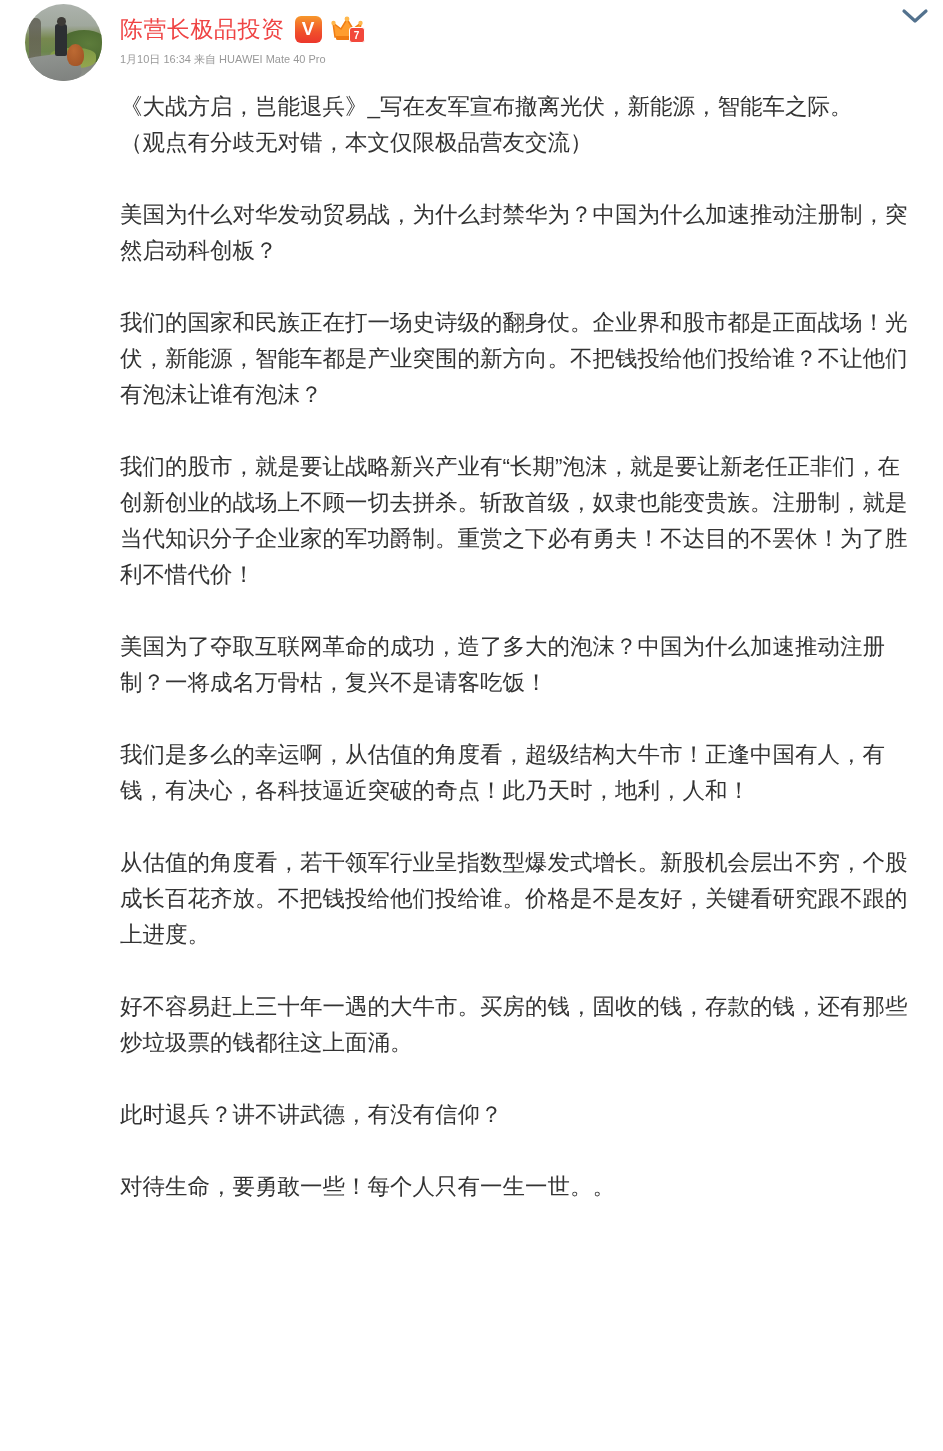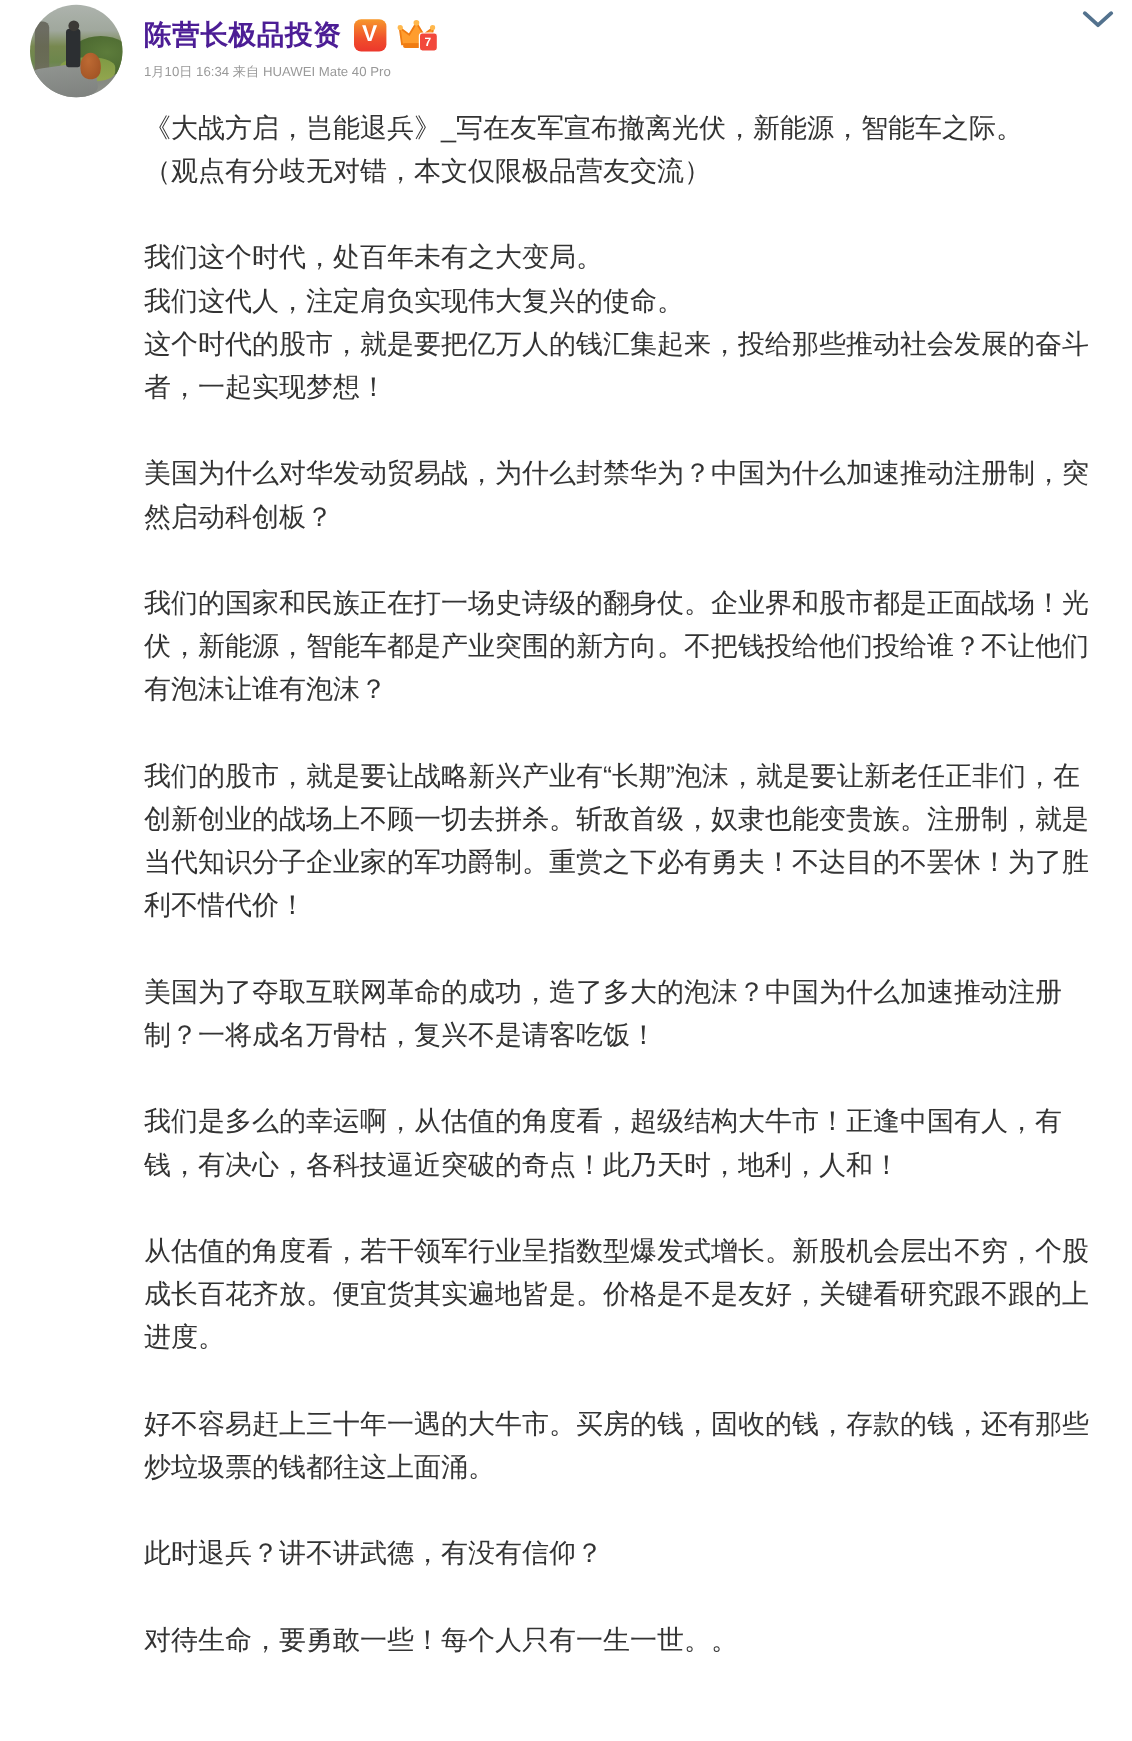--- a/index.html
+++ b/index.html
@@ -29,21 +29,21 @@
     background: linear-gradient(180deg, #8f938f, #7e817e); transform: rotate(-8deg); border-radius: 30%; }
   .av-person { position: absolute; left: 30px; top: 20px; width: 12px; height: 32px;
     background: #2c2f32; border-radius: 3px 3px 2px 2px; }
   .av-head { position: absolute; left: 32px; top: 13px; width: 9px; height: 9px;
     background: #3c3a36; border-radius: 50%; }
   .av-dog { position: absolute; left: 42px; top: 40px; width: 17px; height: 22px;
     background: radial-gradient(ellipse at 40% 30%, #bd6a33, #9c4f22); border-radius: 55% 55% 45% 45%; }
 
   .header-main { position: absolute; left: 120px; top: 13px; }
   .name-row { display: flex; align-items: center; height: 32px; }
-  .username { font-size: 23px; font-weight: bold; color: #4c1d95; letter-spacing: .5px; cursor: pointer; }
+  .username { font-size: 23px; font-weight: normal; color: #ef4444; letter-spacing: .5px; cursor: pointer; }
   .v-badge {
     margin-left: 10px;
     width: 27px; height: 27px; border-radius: 6px;
     background: linear-gradient(180deg, #f7982b 0%, #f04f2b 60%, #ec372c 100%);
     color: #ffffff; font-weight: 800; font-size: 19px;
     display: inline-flex; align-items: center; justify-content: center;
   }
   .crown-wrap { position: relative; margin-left: 9px; width: 32px; height: 28px; display: inline-block; }
   .crown-wrap svg { display: block; }
   .crown-level {
@@ -107,29 +107,26 @@
   <div class="chevron-down">
     <svg width="28" height="18" viewBox="0 0 28 18">
       <polyline points="3,3 14,13 25,3" fill="none" stroke="#53728e" stroke-width="3.2" stroke-linecap="round" stroke-linejoin="round"></polyline>
     </svg>
   </div>
 
   <div class="post-body">
     <div>
         <p class="para">《大战方启，岂能退兵》_写在友军宣布撤离光伏，新能源，智能车之际。
 （观点有分歧无对错，本文仅限极品营友交流）</p>
-        <p class="para">我们这个时代，处百年未有之大变局。
-我们这代人，注定肩负实现伟大复兴的使命。
-这个时代的股市，就是要把亿万人的钱汇集起来，投给那些推动社会发展的奋斗者，一起实现梦想！</p>
         <p class="para">美国为什么对华发动贸易战，为什么封禁华为？中国为什么加速推动注册制，突然启动科创板？</p>
         <p class="para">我们的国家和民族正在打一场史诗级的翻身仗。企业界和股市都是正面战场！光伏，新能源，智能车都是产业突围的新方向。不把钱投给他们投给谁？不让他们有泡沫让谁有泡沫？</p>
         <p class="para">我们的股市，就是要让战略新兴产业有“长期”泡沫，就是要让新老任正非们，在创新创业的战场上不顾一切去拼杀。斩敌首级，奴隶也能变贵族。注册制，就是当代知识分子企业家的军功爵制。重赏之下必有勇夫！不达目的不罢休！为了胜利不惜代价！</p>
         <p class="para">美国为了夺取互联网革命的成功，造了多大的泡沫？中国为什么加速推动注册制？一将成名万骨枯，复兴不是请客吃饭！</p>
         <p class="para">我们是多么的幸运啊，从估值的角度看，超级结构大牛市！正逢中国有人，有钱，有决心，各科技逼近突破的奇点！此乃天时，地利，人和！</p>
-        <p class="para">从估值的角度看，若干领军行业呈指数型爆发式增长。新股机会层出不穷，个股成长百花齐放。便宜货其实遍地皆是。价格是不是友好，关键看研究跟不跟的上进度。</p>
+        <p class="para">从估值的角度看，若干领军行业呈指数型爆发式增长。新股机会层出不穷，个股成长百花齐放。不把钱投给他们投给谁。价格是不是友好，关键看研究跟不跟的上进度。</p>
         <p class="para">好不容易赶上三十年一遇的大牛市。买房的钱，固收的钱，存款的钱，还有那些炒垃圾票的钱都往这上面涌。</p>
         <p class="para">此时退兵？讲不讲武德，有没有信仰？</p>
         <p class="para">对待生命，要勇敢一些！每个人只有一生一世。。</p>
       </div>
     <p class="para final">
       
     </p>
   </div>
 
 </div>

